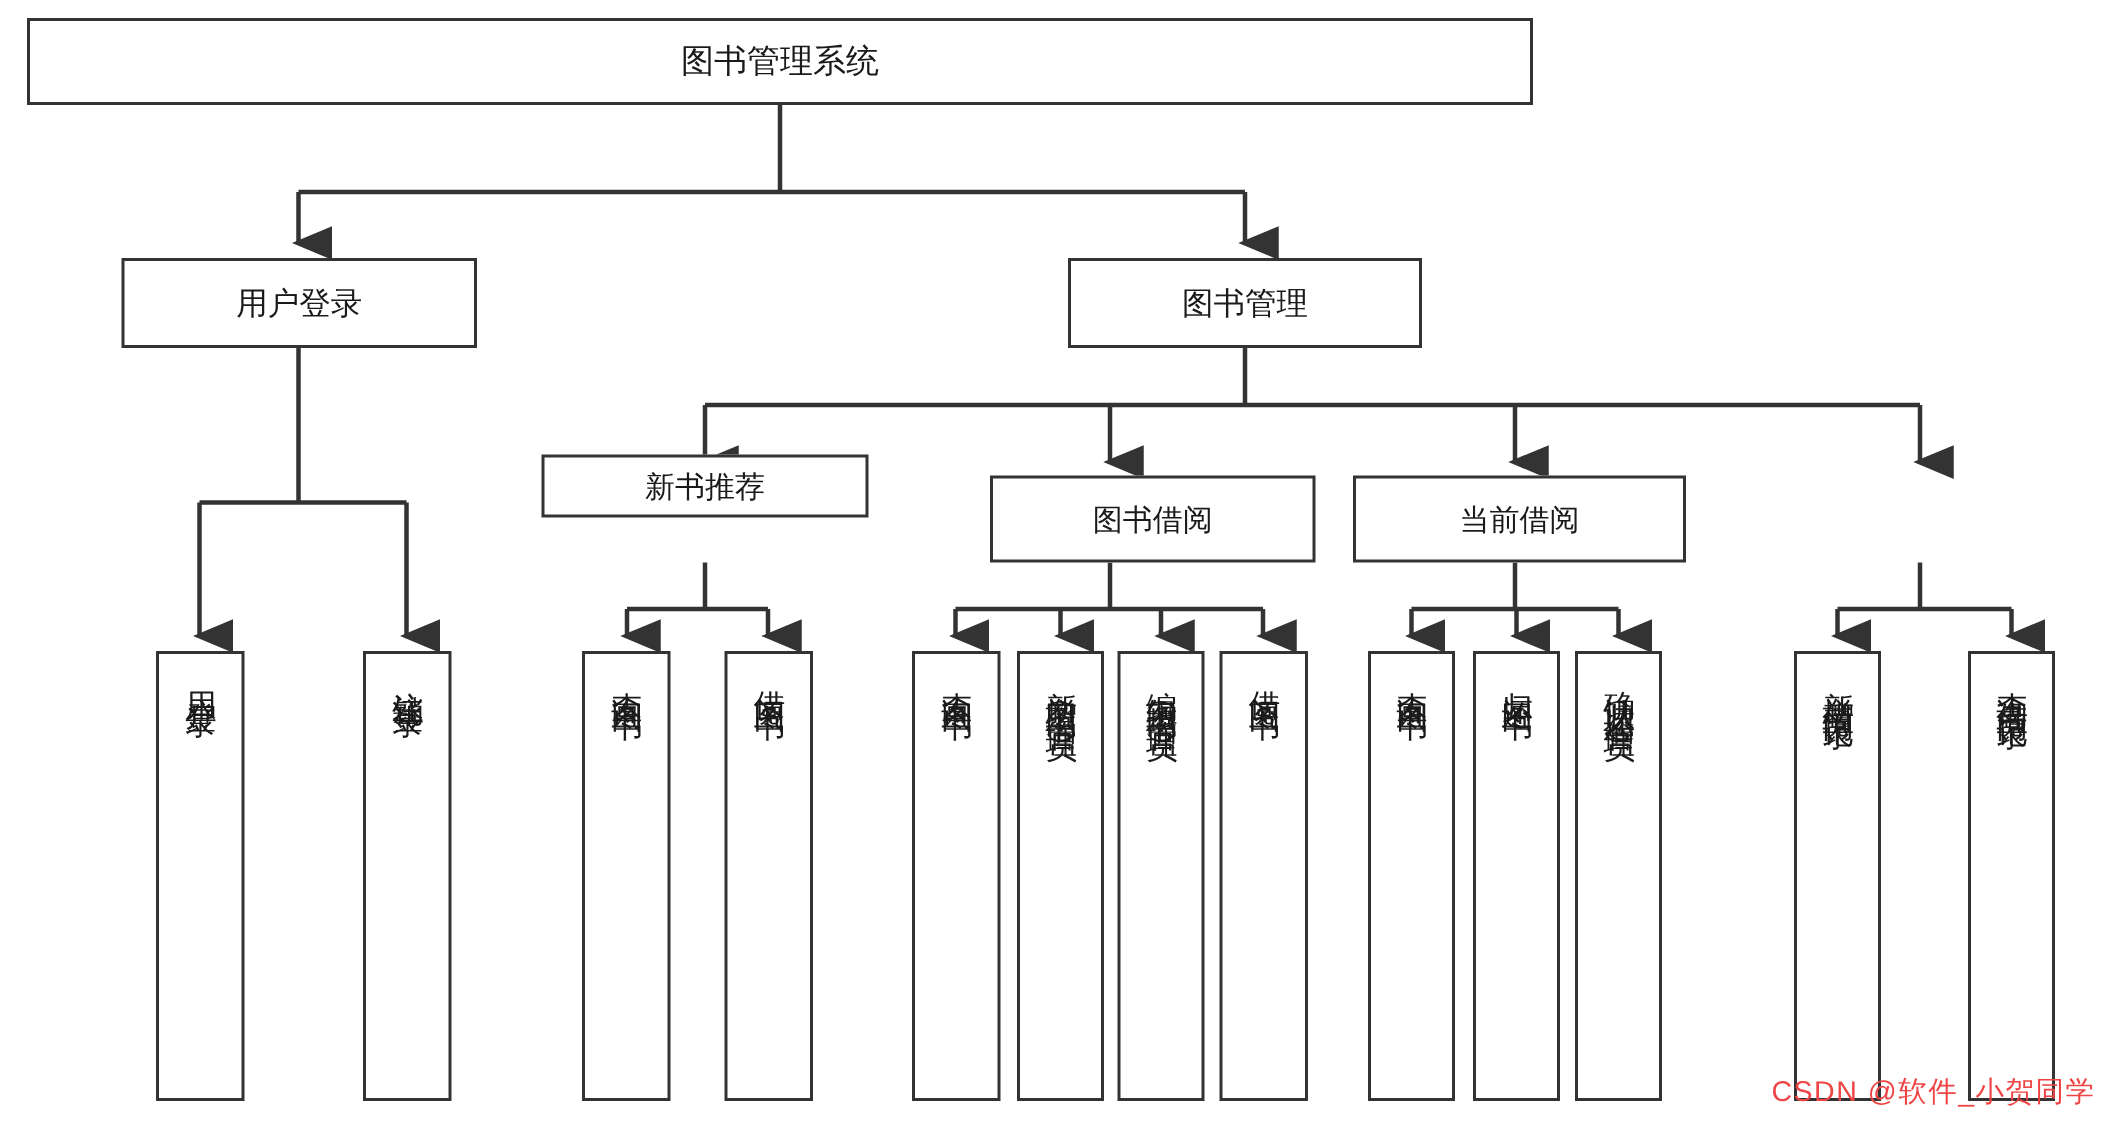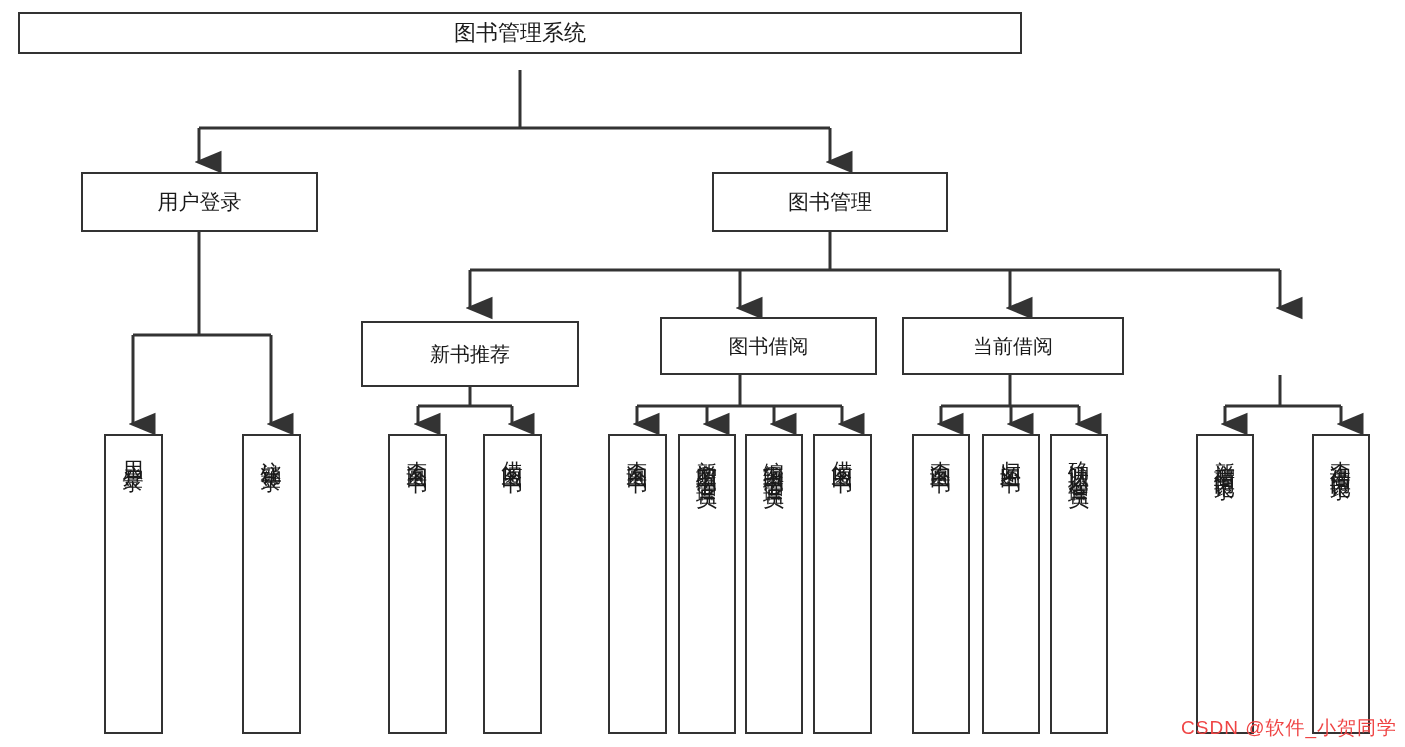--- a/index.html
+++ b/index.html
@@ -107,32 +107,32 @@
       <path d="M 1011 406 L 1011 424" marker-end="url(#arrow)"></path>
       <path d="M 1079 406 L 1079 424" marker-end="url(#arrow)"></path>
 
       <path d="M 1280 375 L 1280 406"></path>
       <path d="M 1225 406 L 1341 406"></path>
       <path d="M 1225 406 L 1225 424" marker-end="url(#arrow)"></path>
       <path d="M 1341 406 L 1341 424" marker-end="url(#arrow)"></path>
     </g>
   </svg>
 
-  <div class="node root" style="left:18px; top:12px; width:1004px; height:42px;">
+  <div class="node root" style="left:18px; top:12px; width:1004px; height:58px;">
     <span>图书管理系统</span>
   </div>
 
   <div class="node level1" style="left:81px; top:172px; width:237px; height:60px;">
     <span>用户登录</span>
   </div>
   <div class="node level1" style="left:712px; top:172px; width:236px; height:60px;">
     <span>图书管理</span>
   </div>
 
-  <div class="node level2" style="left:361px; top:321px; width:218px; height:66px;">
+  <div class="node level2" style="left:361px; top:303px; width:218px; height:42px;">
     <span>新书推荐</span>
   </div>
   <div class="node level2" style="left:632px; top:317px; width:217px; height:58px;margin-left:28px;">
     <span>图书借阅</span>
   </div>
   <div class="node level2" style="left:902px; top:317px; width:222px; height:58px;">
     <span>当前借阅</span>
   </div>
 
   <div class="node leaf" style="left:104px; top:434px; width:59px; height:300px;">

